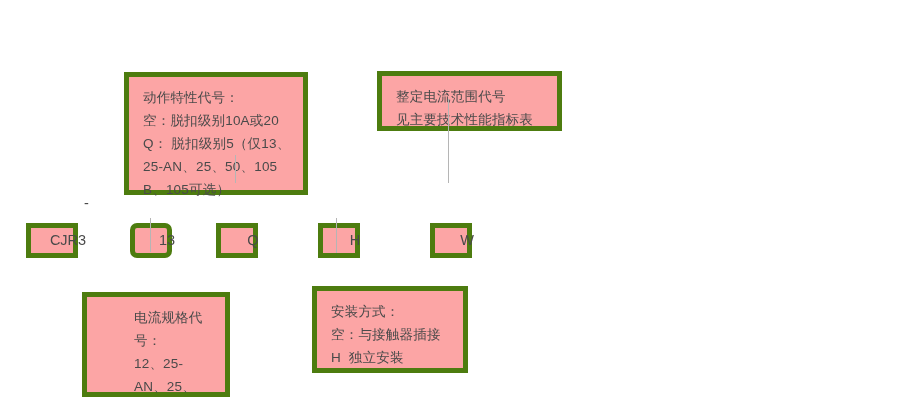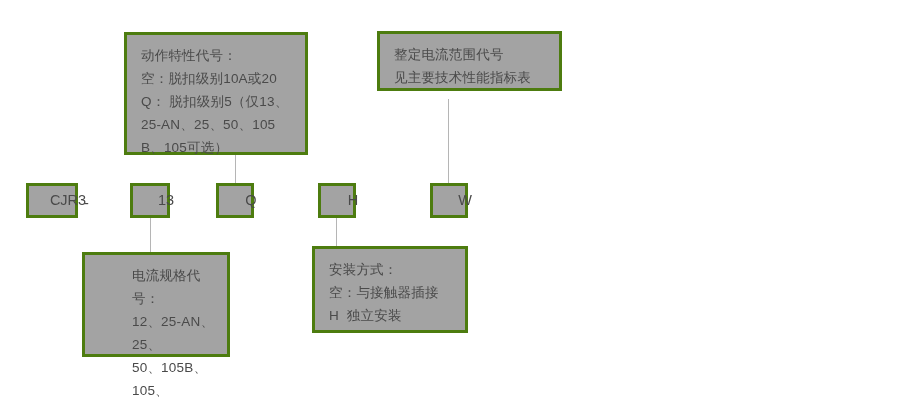--- a/index.html
+++ b/index.html
@@ -14,23 +14,24 @@
   #canvas {
     position: relative;
     width: 900px;
     height: 400px;
     background: #ffffff;
     overflow: hidden;
   }
   .box {
     position: absolute;
     box-sizing: border-box;
-    border: 3px solid #4d7c0f;
-    background: #a3a3a3;
+    border: 5px solid #4d7c0f;
+    background: #fca5a5;
     color: #4a4a4a;
+    margin-top: 40px;
   }
   
   .info-box {
     padding: 9px 12px 8px 14px;
     font-size: 13.5px;
     line-height: 23px;
     white-space: pre-wrap;
     letter-spacing: 0.2px;
   }
   
@@ -70,21 +71,21 @@
 
   <div class="box info-box" style="left:377px; top:31px; width:185px; height:60px;">整定电流范围代号
 见主要技术性能指标表</div>
 
   <div class="vline" style="left:448px; top:99px; height:84px;"></div>
 
   <div class="box code-box" style="left:26px; top:183px; width:52px; height:35px;">CJR3</div>
 
   <div class="dash" style="left:84px; top:196px;">-</div>
 
-  <div class="box code-box" style="left:130px; top:183px; width:40px; height:35px;">13</div>
+  <div class="box code-box" style="left:130px; top:183px; width:40px; height:35px;border-radius:7px;">13</div>
 
   <div class="box code-box" style="left:216px; top:183px; width:38px; height:35px;">Q</div>
 
   <div class="box code-box" style="left:318px; top:183px; width:37px; height:35px;">H</div>
 
   <div class="box code-box" style="left:430px; top:183px; width:37px; height:35px;">W</div>
 
   <div class="vline" style="left:150px; top:218px; height:34px;"></div>
 
   <div class="vline" style="left:336px; top:218px; height:35px;"></div>

